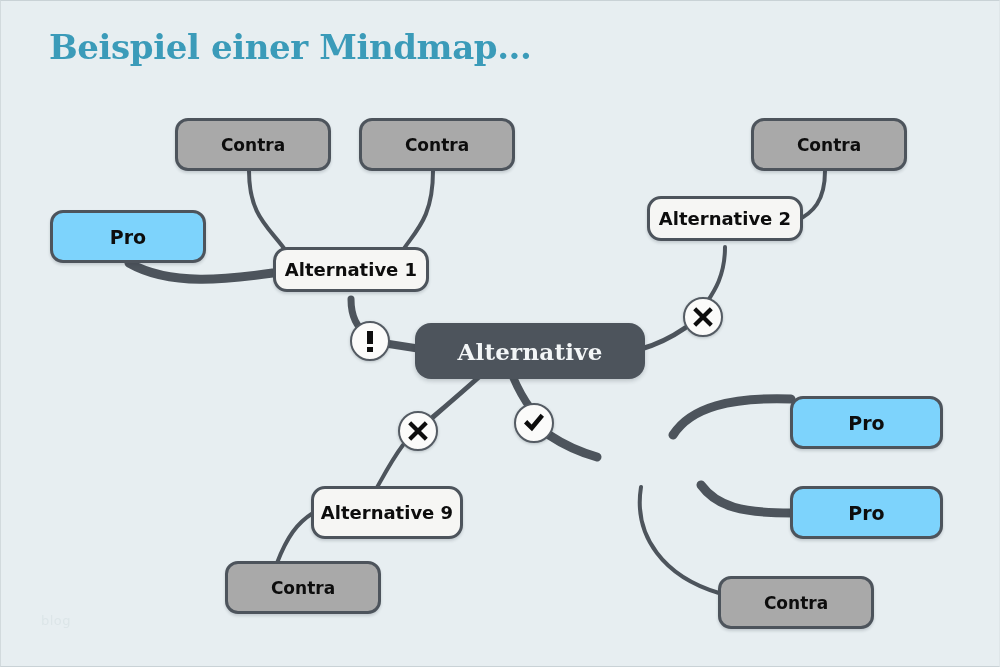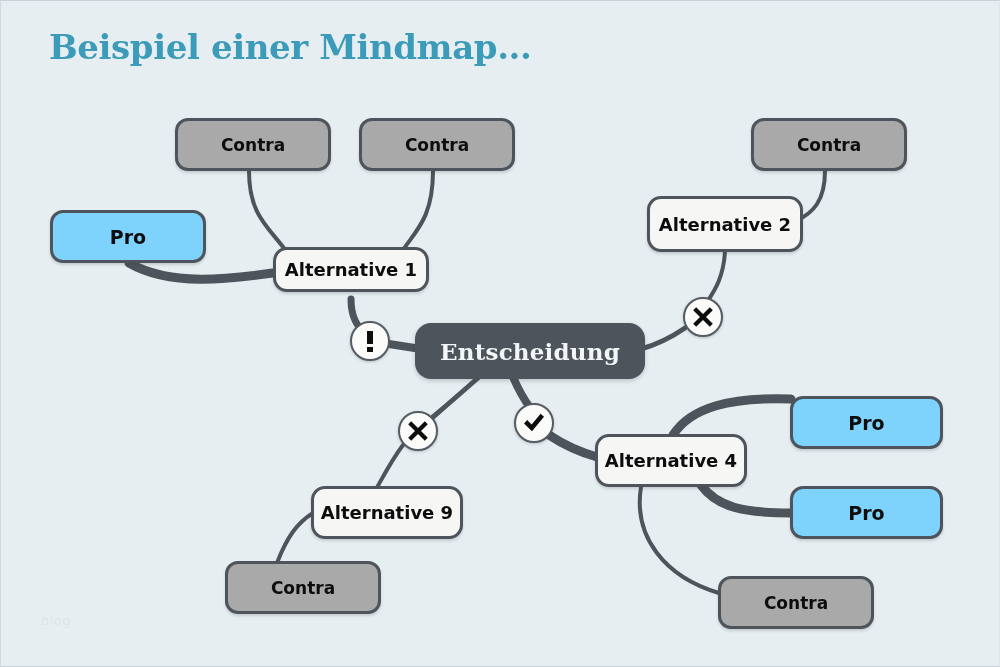--- a/index.html
+++ b/index.html
@@ -169,39 +169,36 @@
   </div>
 
   <div class="node alternative" style="left:272px; top:246px; width:156px; height:45px;">
     <span>Alternative 1</span>
   </div>
 
   <div class="node contra" style="left:750px; top:117px; width:156px; height:53px;">
     <span>Contra</span>
   </div>
 
-  <div class="node alternative" style="left:646px; top:195px; width:156px; height:56px;">
+  <div class="node alternative" style="left:646px; top:195px; width:156px; height:45px;">
     <span>Alternative 2</span>
   </div>
 
   <div class="node root" style="left:414px; top:322px; width:230px; height:56px;">
-    <span>Entscheidung</span>
+    <span>Alternative</span>
   </div>
 
   <div class="node alternative" style="left:310px; top:485px; width:152px; height:53px;">
     <span>Alternative 9</span>
   </div>
 
   <div class="node contra" style="left:224px; top:560px; width:156px; height:53px;">
     <span>Contra</span>
   </div>
 
-  <div class="node alternative" style="left:594px; top:433px; width:152px; height:53px;">
-    <span>Alternative 4</span>
-  </div>
 
   <div class="node pro" style="left:789px; top:395px; width:153px; height:53px;">
     <span>Pro</span>
   </div>
 
   <div class="node pro" style="left:789px; top:485px; width:153px; height:53px;">
     <span>Pro</span>
   </div>
 
   <div class="node contra" style="left:717px; top:575px; width:156px; height:53px;">

